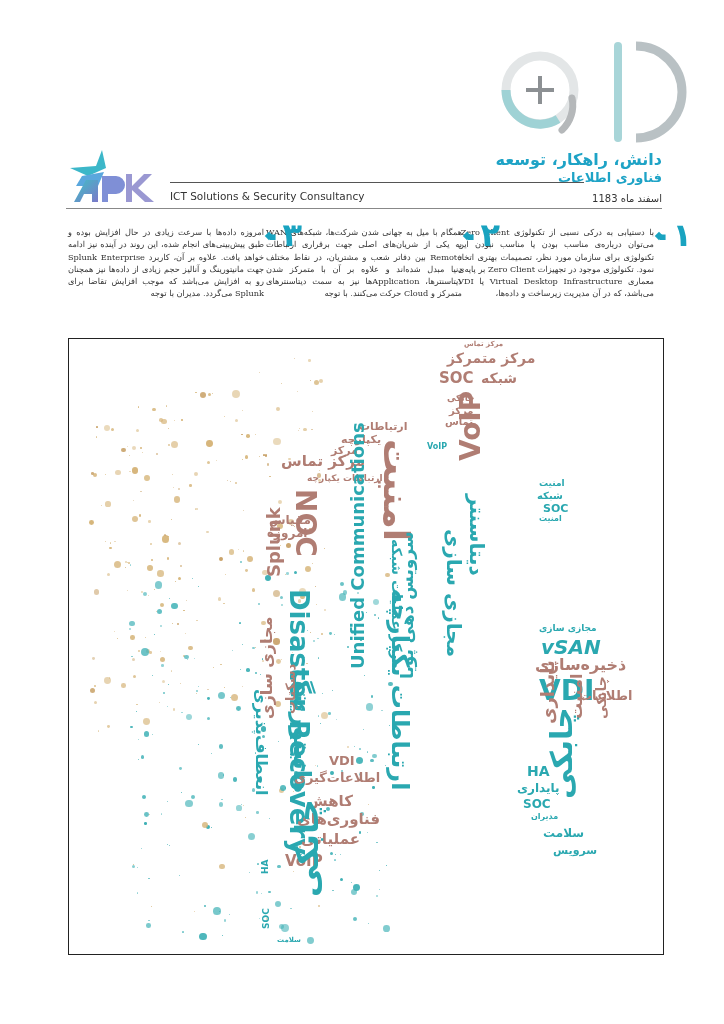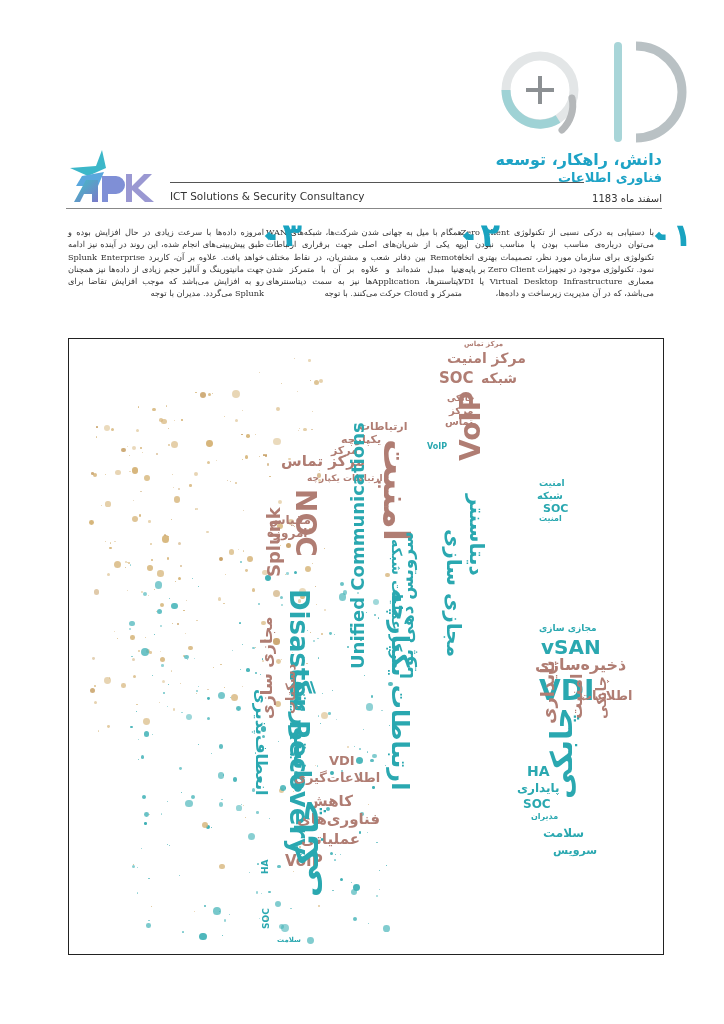--- a/index.html
+++ b/index.html
@@ -491,21 +491,21 @@
     <div class="dot" style="left: 99.8593px; top: 258.573px; width: 1.00085px; height: 1.00085px; background: rgb(63, 177, 182); opacity: 0.836486;"></div>
     <div class="dot" style="left: 319.783px; top: 385.895px; width: 1.51353px; height: 1.51353px; background: rgb(63, 177, 182); opacity: 0.904477;"></div>
     <div class="dot" style="left: 248.41px; top: 298.587px; width: 1.26064px; height: 1.26064px; background: rgb(63, 177, 182); opacity: 0.523395;"></div>
     <div class="dot" style="left: 232.407px; top: 503.316px; width: 1.01498px; height: 1.01498px; background: rgb(63, 177, 182); opacity: 0.859904;"></div>
     <div class="dot" style="left: 98.4416px; top: 366.748px; width: 1.0179px; height: 1.0179px; background: rgb(63, 177, 182); opacity: 0.580673;"></div>
     <div class="dot" style="left: 193.18px; top: 395.551px; width: 3.30904px; height: 3.30904px; background: rgb(63, 177, 182); opacity: 0.852368;"></div>
     <div class="dot" style="left: 83.2883px; top: 336.391px; width: 1.0136px; height: 1.0136px; background: rgb(63, 177, 182); opacity: 0.841656;"></div>
     <div class="dot" style="left: 115.434px; top: 315.935px; width: 4.21511px; height: 4.21511px; background: rgb(63, 177, 182); opacity: 0.715203;"></div>
     <div class="dot" style="left: 116.283px; top: 460.849px; width: 7.28329px; height: 7.28329px; background: rgb(63, 177, 182); opacity: 0.639675;"></div>
     <div class="w b" style="left: 395px; top: 2px; font-size: 7px;">مرکز تماس</div>
-    <div class="w b" style="left: 378px; top: 12px; font-size: 14px;">مرکز امنیت</div>
+    <div class="w b" style="left: 378px; top: 12px; font-size: 14px;">مرکز متمرکز</div>
     <div class="w b" style="left: 370px; top: 32px; font-size: 15px;">SOC</div>
     <div class="w b" style="left: 412px; top: 32px; font-size: 14px;">شبکه</div>
     <div class="w b" style="left: 378px; top: 55px; font-size: 9px;">چابکی</div>
     <div class="w b" style="left: 380px; top: 67px; font-size: 10px;">مرکز</div>
     <div class="w b" style="left: 376px; top: 78px; font-size: 10px;">تماس</div>
     <div class="w b" style="left: 345px; top: 100px; font-size: 36px; transform-origin: 0px 0px; transform: rotate(90deg);">امنیت</div>
     <div class="w b" style="left: 388px; top: 122px; font-size: 28px; transform-origin: 0px 0px; transform: rotate(-90deg);">VoIP</div>
     <div class="w b" style="left: 290px; top: 82px; font-size: 11px;">ارتباطات</div>
     <div class="w b" style="left: 272px; top: 95px; font-size: 11px;">یکپارچه</div>
     <div class="w b" style="left: 262px; top: 106px; font-size: 11px;">مرکز</div>
@@ -523,21 +523,21 @@
     <div class="w t" style="left: 418px; top: 155px; font-size: 20px; transform-origin: 0px 0px; transform: rotate(90deg);">دیتاسنتر</div>
     <div class="w t" style="left: 470px; top: 140px; font-size: 9px;">امنیت</div>
     <div class="w t" style="left: 468px; top: 152px; font-size: 10px;">شبکه</div>
     <div class="w t" style="left: 474px; top: 164px; font-size: 11px;">SOC</div>
     <div class="w t" style="left: 470px; top: 176px; font-size: 8px;">امنیت</div>
     <div class="w t" style="left: 245px; top: 330px; font-size: 24px; transform-origin: 0px 0px; transform: rotate(90deg);">مانیتورینگ</div>
     <div class="w t" style="left: 280px; top: 330px; font-size: 18px; transform-origin: 0px 0px; transform: rotate(-90deg);">Unified Communications</div>
     <div class="w t" style="left: 330px; top: 340px; font-size: 17px; transform-origin: 0px 0px; transform: rotate(-90deg);">سرویس دهی پویا</div>
     <div class="w t" style="left: 200px; top: 350px; font-size: 16px; transform-origin: 0px 0px; transform: rotate(90deg);">انعطاف‌پذیری</div>
     <div class="w t" style="left: 470px; top: 285px; font-size: 9px;">مجازی سازی</div>
-    <div class="w t" style="left: 472px; top: 298px; font-size: 20px;">vSAN</div>
+    <div class="w t" style="left: 472px; top: 298px; font-size: 20px; font-style: italic;">vSAN</div>
     <div class="w b" style="left: 466px; top: 318px; font-size: 16px;">ذخیره‌سازی</div>
     <div class="w t" style="left: 470px; top: 338px; font-size: 28px;">VDI</div>
     <div class="w b" style="left: 510px; top: 350px; font-size: 13px;">اطلاعات</div>
     <div class="w b" style="left: 470px; top: 385px; font-size: 18px; transform-origin: 0px 0px; transform: rotate(-90deg);">پایداری</div>
     <div class="w b" style="left: 500px; top: 380px; font-size: 16px; transform-origin: 0px 0px; transform: rotate(-90deg);">امنیت</div>
     <div class="w b" style="left: 525px; top: 380px; font-size: 14px; transform-origin: 0px 0px; transform: rotate(-90deg);">چابکی</div>
     <div class="w b" style="left: 190px; top: 380px; font-size: 16px; transform-origin: 0px 0px; transform: rotate(-90deg);">مجازی سازی</div>
     <div class="w b" style="left: 215px; top: 375px; font-size: 13px; transform-origin: 0px 0px; transform: rotate(-90deg);">دسکتاپ</div>
     <div class="w b" style="left: 260px; top: 415px; font-size: 13px;">VDI</div>
     <div class="w b" style="left: 225px; top: 432px; font-size: 13px;">اطلاعات‌گیری</div>

